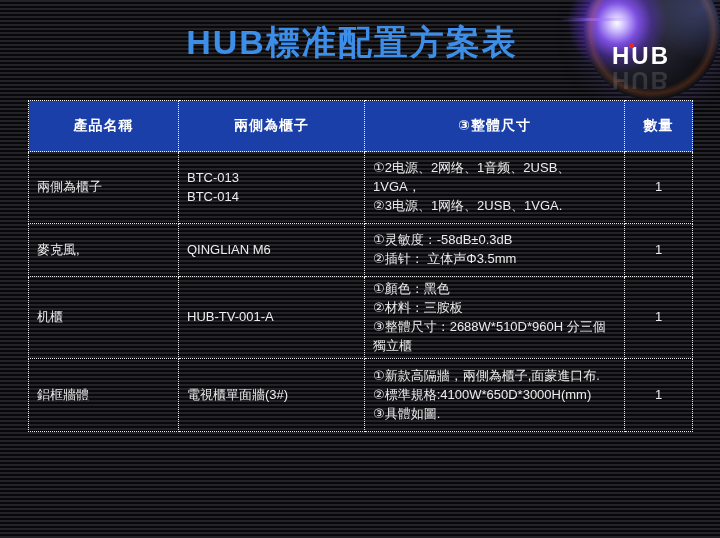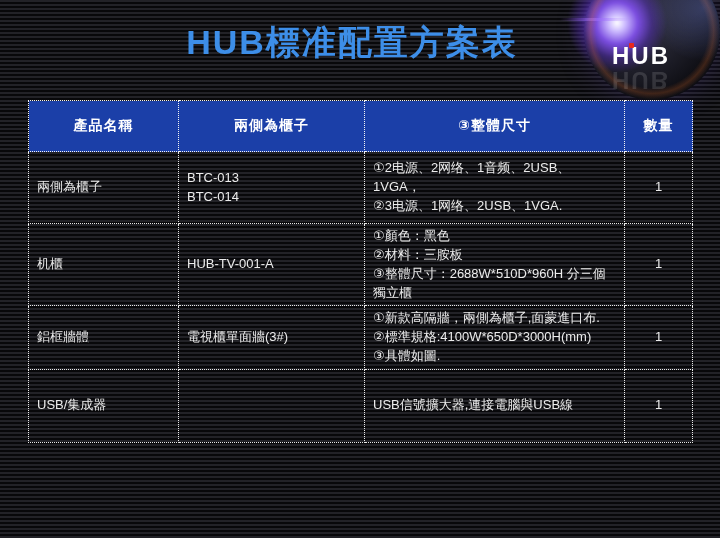--- a/index.html
+++ b/index.html
@@ -120,37 +120,38 @@
     <tbody>
       <tr>
         <td>兩側為櫃子</td>
         <td>BTC-013
 BTC-014</td>
         <td>①2电源、2网络、1音频、2USB、1VGA，
 ②3电源、1网络、2USB、1VGA.</td>
         <td class="qty">1</td>
       </tr>
       <tr>
+        <td>麥克風,</td>
+        <td>QINGLIAN M6</td>
+        <td>①灵敏度：-58dB±0.3dB
+②插针： 立体声Φ3.5mm</td>
+        <td class="qty">1</td>
+      </tr>
+      <tr>
         <td>机櫃</td>
         <td>HUB-TV-001-A</td>
         <td>①顏色：黑色
 ②材料：三胺板
 ③整體尺寸：2688W*510D*960H 分三個獨立櫃</td>
         <td class="qty">1</td>
       </tr>
       <tr>
         <td>鋁框牆體</td>
         <td>電視櫃單面牆(3#)</td>
         <td>①新款高隔牆，兩側為櫃子,面蒙進口布.
 ②標準規格:4100W*650D*3000H(mm)
 ③具體如圖.</td>
         <td class="qty">1</td>
       </tr>
-      <tr>
-        <td>USB/集成器</td>
-        <td></td>
-        <td>USB信號擴大器,連接電腦與USB線</td>
-        <td class="qty">1</td>
-      </tr>
     </tbody>
   </table>
 
 </div>
 
 </body></html>

